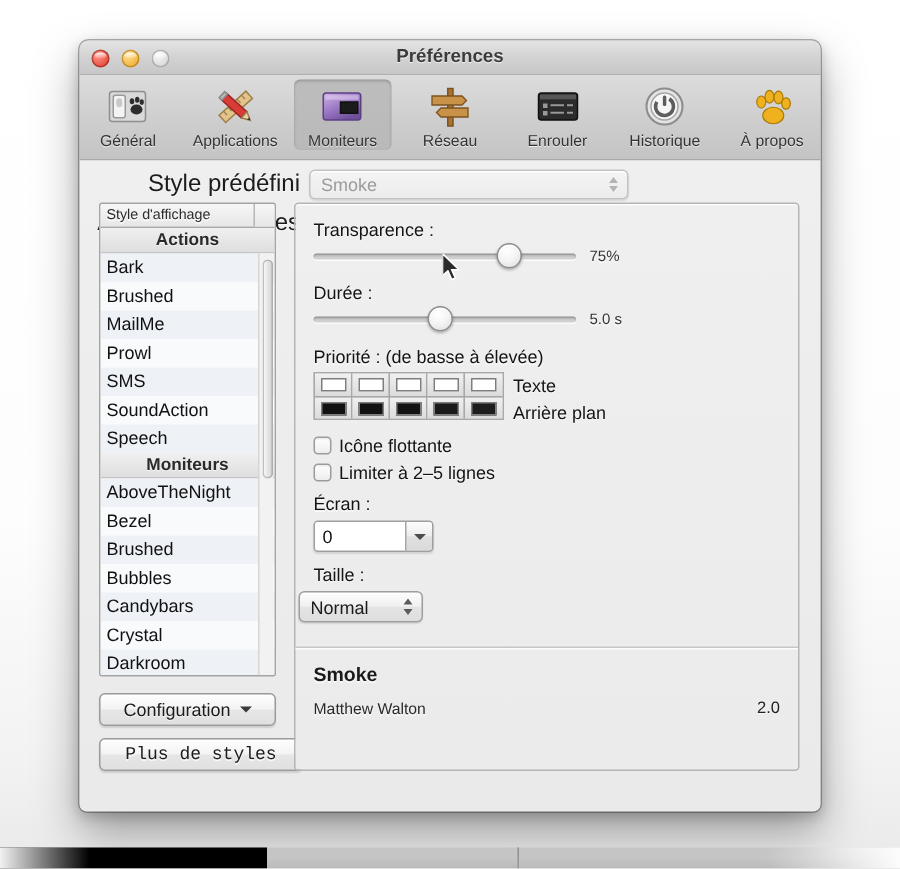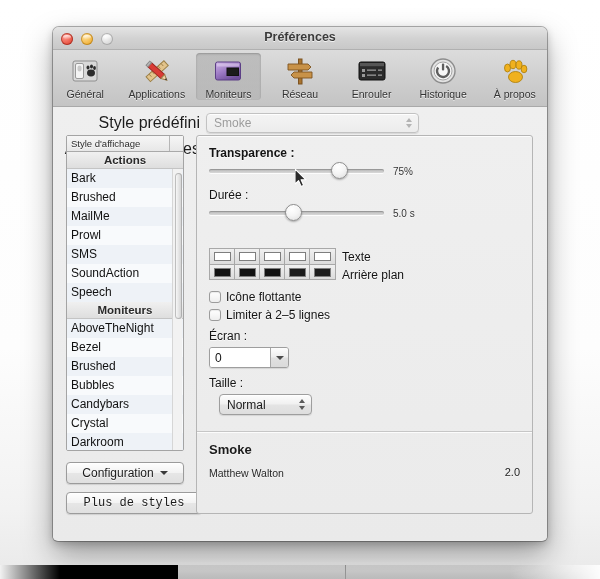--- a/index.html
+++ b/index.html
@@ -519,34 +519,35 @@
     <div class="btn" id="config-button">
       <span>Configuration</span>
       <span class="caret"></span>
     </div>
     <div class="btn" id="more-styles-button">
       <span>Plus de styles</span>
     </div>
 
     <div class="panel">
 
-      <div class="pl" style="left:12px; top:10px;font-weight:bold;">Transparence :</div>
+      <div class="pl" style="left:12px; top:10px;">Transparence :</div>
       <div class="slider" style="left:12px; top:26px; width:175px;">
         <div class="track"></div>
         <div class="thumb" style="left:122px;"></div>
       </div>
       <div class="slider-value" style="left:196px; top:30px;">75%</div>
 
       <div class="pl" style="left:12px; top:52px;">Durée :</div>
       <div class="slider" style="left:12px; top:68px; width:175px;">
         <div class="track"></div>
         <div class="thumb" style="left:76px;"></div>
       </div>
       <div class="slider-value" style="left:196px; top:72px;">5.0 s</div>
 
+      <div class="pl" style="left:12px; top:95px;">Priorité : (de basse à élevée)</div>
 
       <div class="swatch-grid" style="left:12px; top:112px;">
         <div class="sw-row top">
           <div class="sw-cell">
               <span class="sw-chip" style="background:#ffffff"></span>
             </div>
           <div class="sw-cell">
               <span class="sw-chip" style="background:#ffffff"></span>
             </div>
           <div class="sw-cell">
@@ -589,21 +590,21 @@
         <span class="cblabel">Limiter à 2–5 lignes</span>
       </div>
 
       <div class="pl" style="left:12px; top:193px;">Écran :</div>
       <div class="combo" style="left:12px; top:211px; width:80px;">
         <div class="cval">0</div>
         <div class="cbtn"></div>
       </div>
 
       <div class="pl" style="left:12px; top:240px;">Taille :</div>
-      <div class="popup" style="left:22px; top:258px; width:93px; height:21px; position:absolute;">
+      <div class="popup" style="left:2px; top:258px; width:83px; height:21px; position:absolute;">
         <div class="pv">Normal</div>
         <div class="arrows-ud">
           <span class="up"></span>
             <span class="dn"></span>
         </div>
       </div>
 
       <div class="panel-sep"></div>
 
       <div class="footer-title">Smoke</div>

